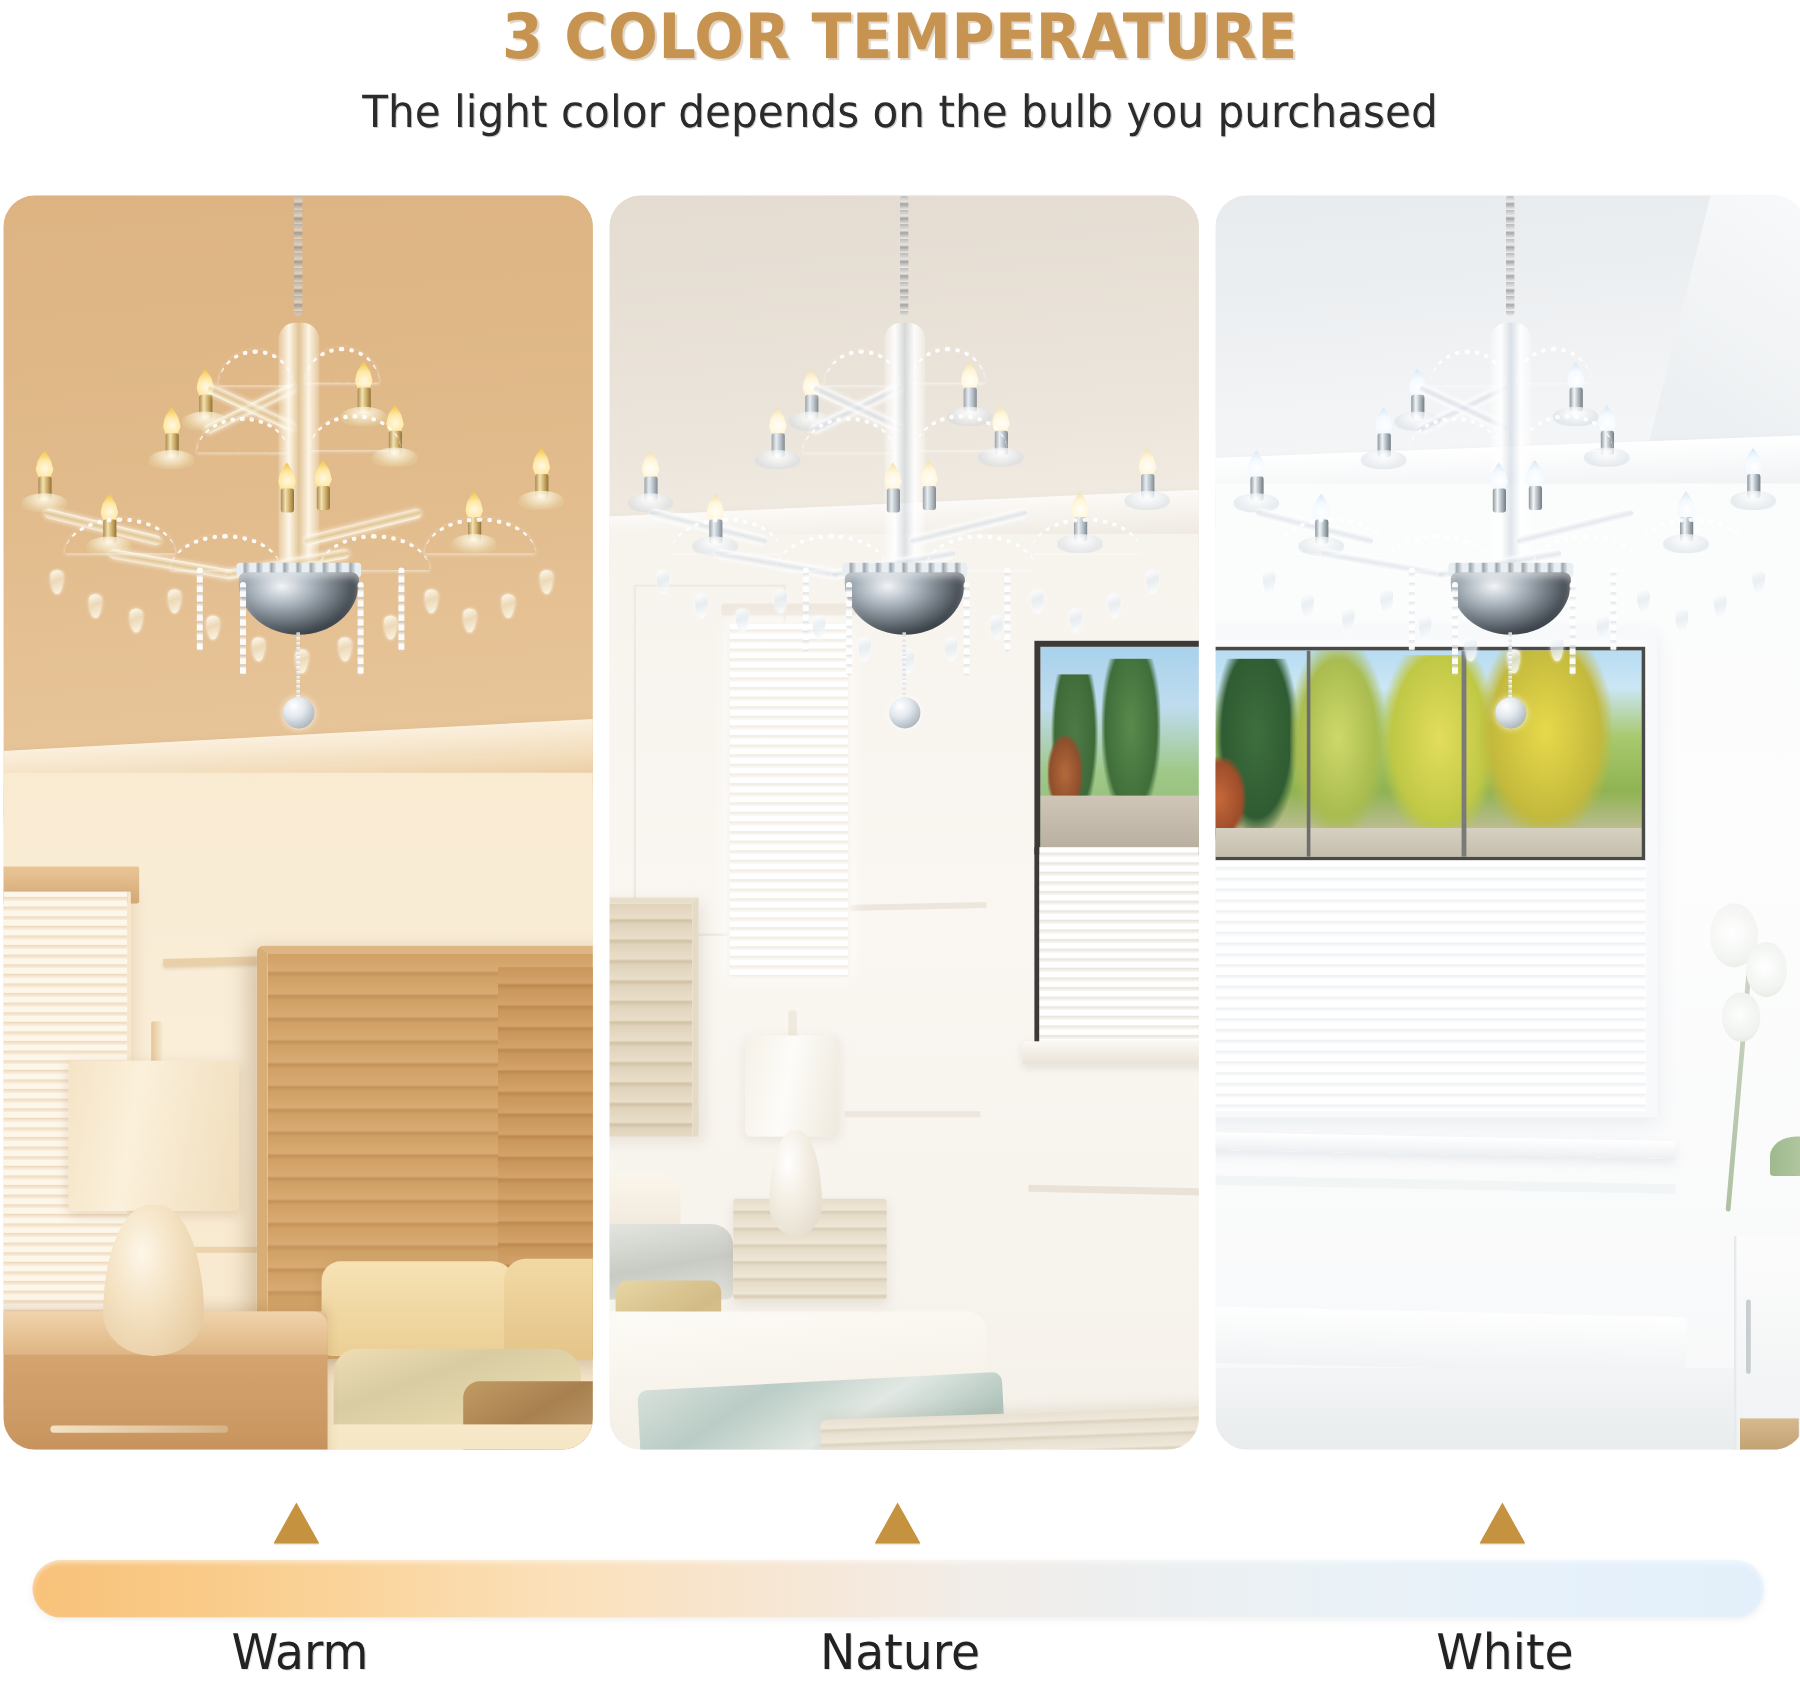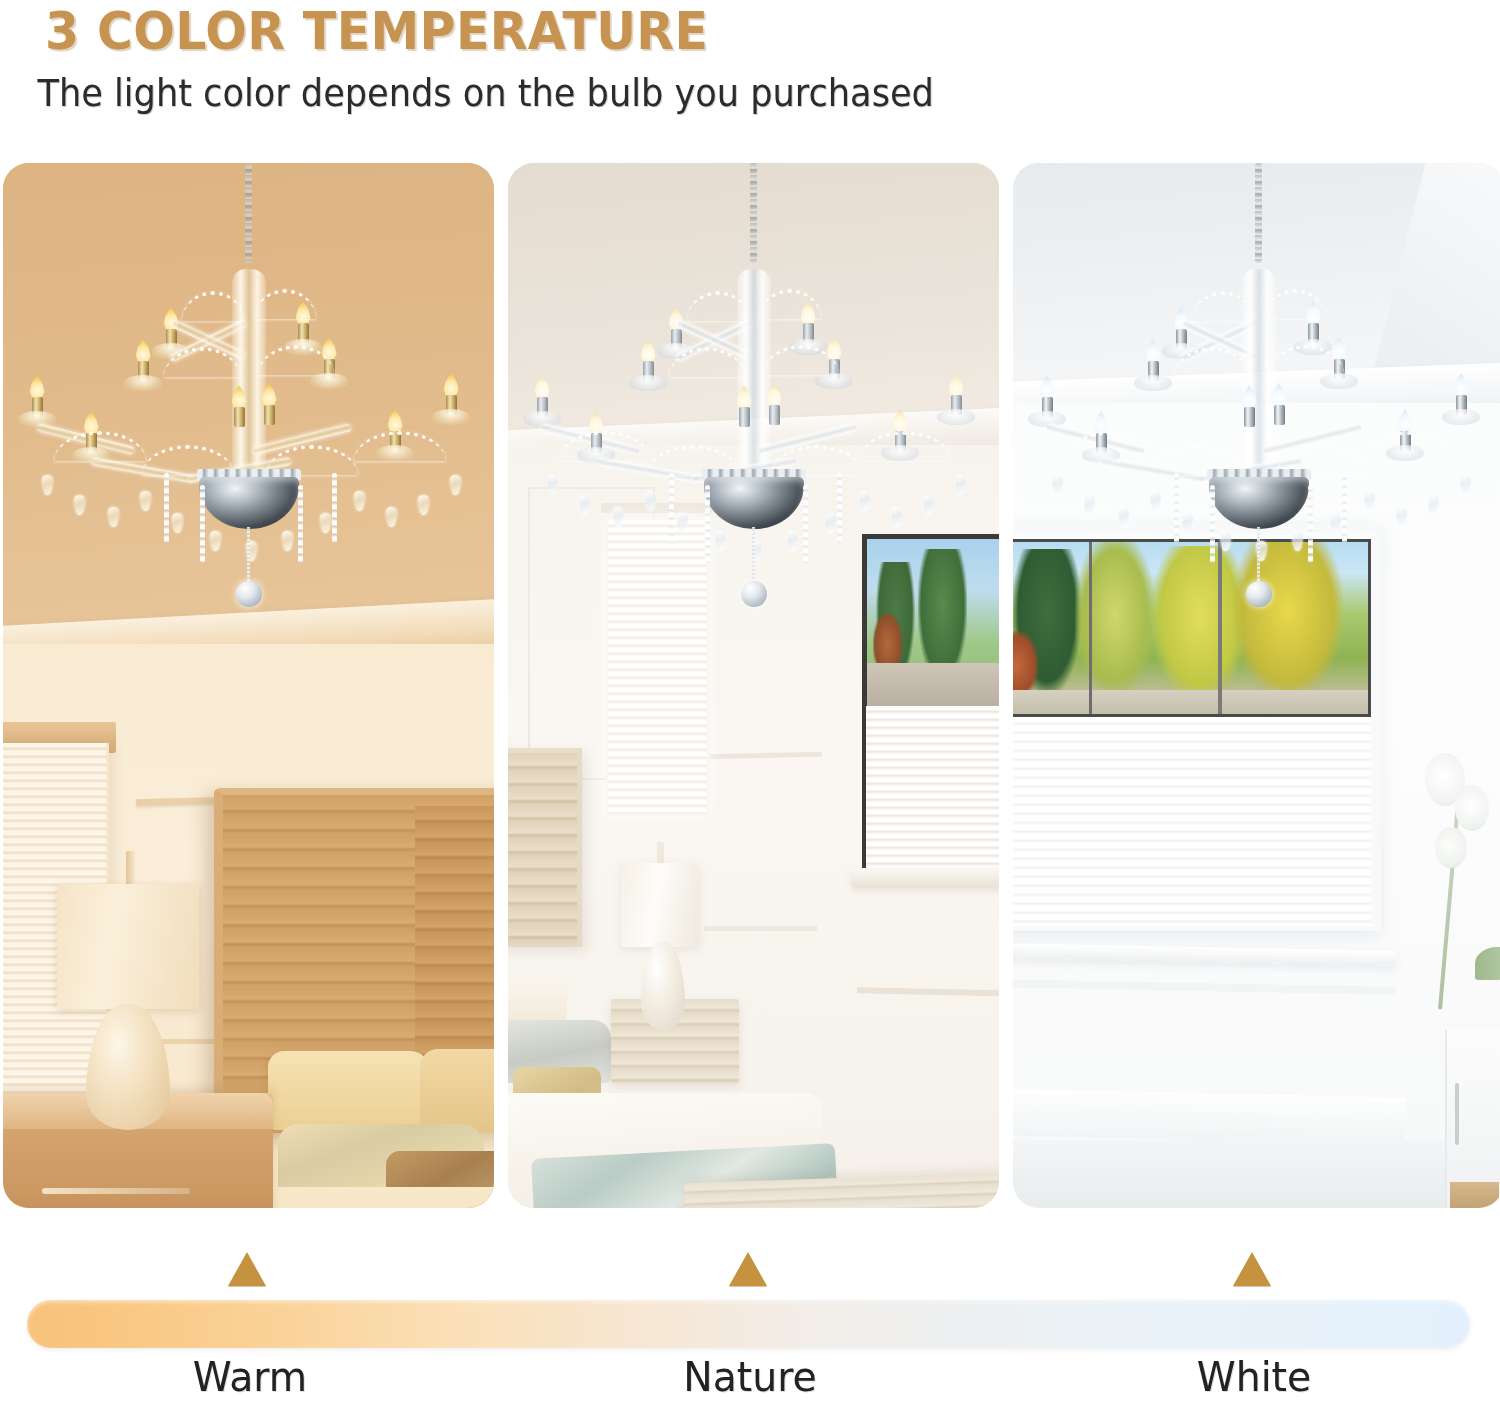--- a/index.html
+++ b/index.html
@@ -7,21 +7,21 @@
   body {
     width: 1500px;
     height: 1406px;
     background: #ffffff;
     font-family: "Liberation Sans", sans-serif;
     overflow: hidden;
     position: relative;
   }
 
   
-  .header { width: 1500px; padding-top: 2px; text-align: left; }
+  .header { width: 1500px; padding-top: 2px; text-align: center; }
 
   .title {
     font-family: "DejaVu Sans", sans-serif;
     font-size: 52px;
     font-weight: bold;
     letter-spacing: 0.5px;
     color: #C69450;
     text-shadow: 2px 2px 1px rgba(150,110,55,0.30);
     line-height: 58px;
     transform: scaleX(0.94);

